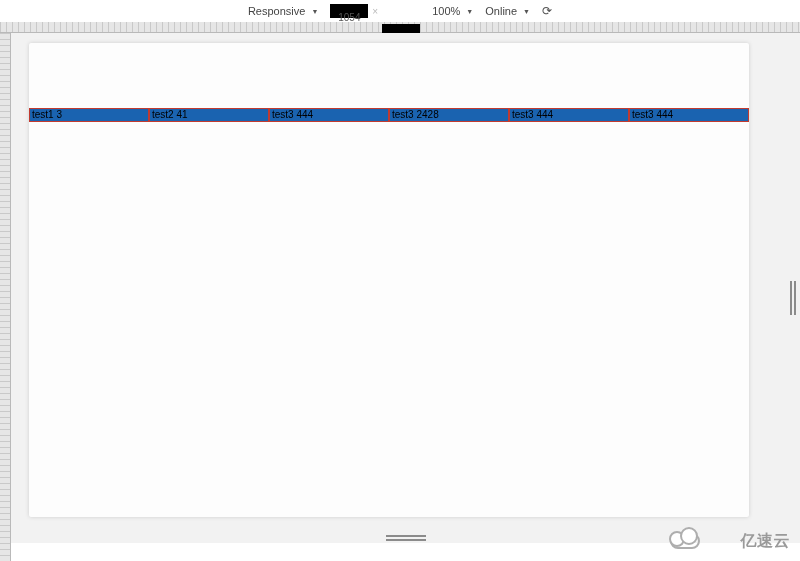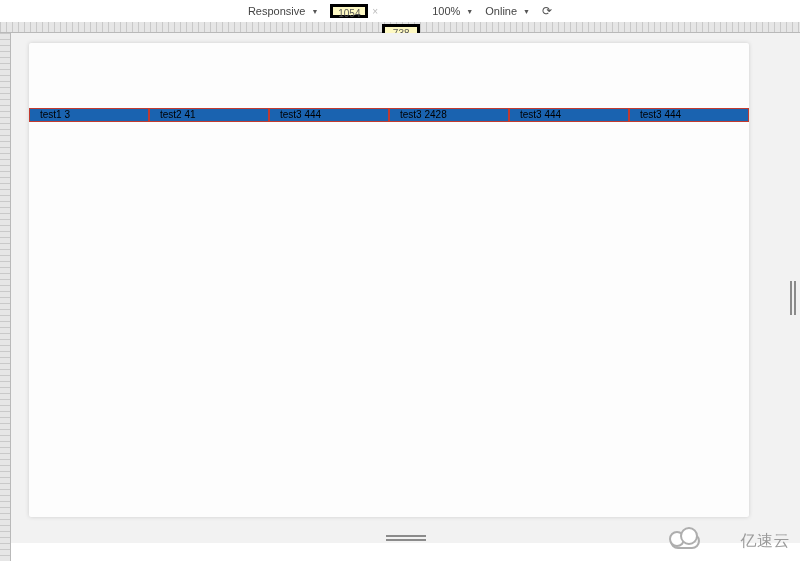--- a/index.html
+++ b/index.html
@@ -12,21 +12,21 @@
       align-items: center;
       justify-content: center;
       gap: 12px;
       font-size: 11px;
       color: #444;
       background: #fff;
     }
     .device-toolbar .tb-group { display: flex; align-items: center; gap: 4px; }
     .device-toolbar .dim-input {
       width: 38px; height: 14px; line-height: 14px; text-align: center;
-      border: 3px solid #000000; font-size: 10px; color: #555; background: #fef9c3;
+      border: 7px solid #000000; font-size: 10px; color: #555; background: #fef9c3;
     }
     .device-toolbar .dim-sep { color: #bbb; font-size: 10px; }
     .device-toolbar .dropdown-caret { font-size: 7px; color: #555; margin-left: 2px; }
     .device-toolbar .rotate-icon { font-size: 12px; color: #555; }
     .faded { color: #bbb; margin-top: 39px; }
 
     
     .ruler-h {
       height: 11px;
       background: repeating-linear-gradient(
@@ -79,21 +79,21 @@
       padding: 0 0;
     }
     .item {
       height: 14px;
       width: 124px;
       background: #1a63b0;
       border: 1px solid #c13a30;
       color: #000;
       font-size: 10px;
       line-height: 12px;
-      padding-left: 10px;
+      padding-left: 2px;
       white-space: nowrap;
       overflow: hidden;
     }
 
     
     .bottom-strip {
       position: absolute;
       left: 11px; right: 0; top: 490px; height: 20px;
       background: #f2f2f2;
     }
@@ -119,21 +119,21 @@
     .wm-logo .cloud {
       position: absolute; left: 0; top: 4px; width: 30px; height: 16px;
       border: 2px solid #aeaeae; border-radius: 12px;
       background: transparent;
     }
     .wm-logo .cloud::before, .wm-logo .cloud::after {
       content: ""; position: absolute; border: 2px solid #aeaeae; border-radius: 50%; background: #fff;
     }
     .wm-logo .cloud::before { width: 12px; height: 12px; left: -3px; top: -4px; }
     .wm-logo .cloud::after  { width: 14px; height: 14px; left: 8px;  top: -8px; }
-    .wm-text { font-size: 16px; font-weight: 400; letter-spacing: .5px; margin-left: 32px; }
+    .wm-text { font-size: 16px; font-weight: 700; letter-spacing: .5px; margin-left: 32px; }
   </style>
 </head>
 <body>
 
 <div class="device-toolbar">
   <div class="tb-group">
     <span>Responsive</span>
     <span class="dropdown-caret">▼</span>
   </div>
   <div class="tb-group">

